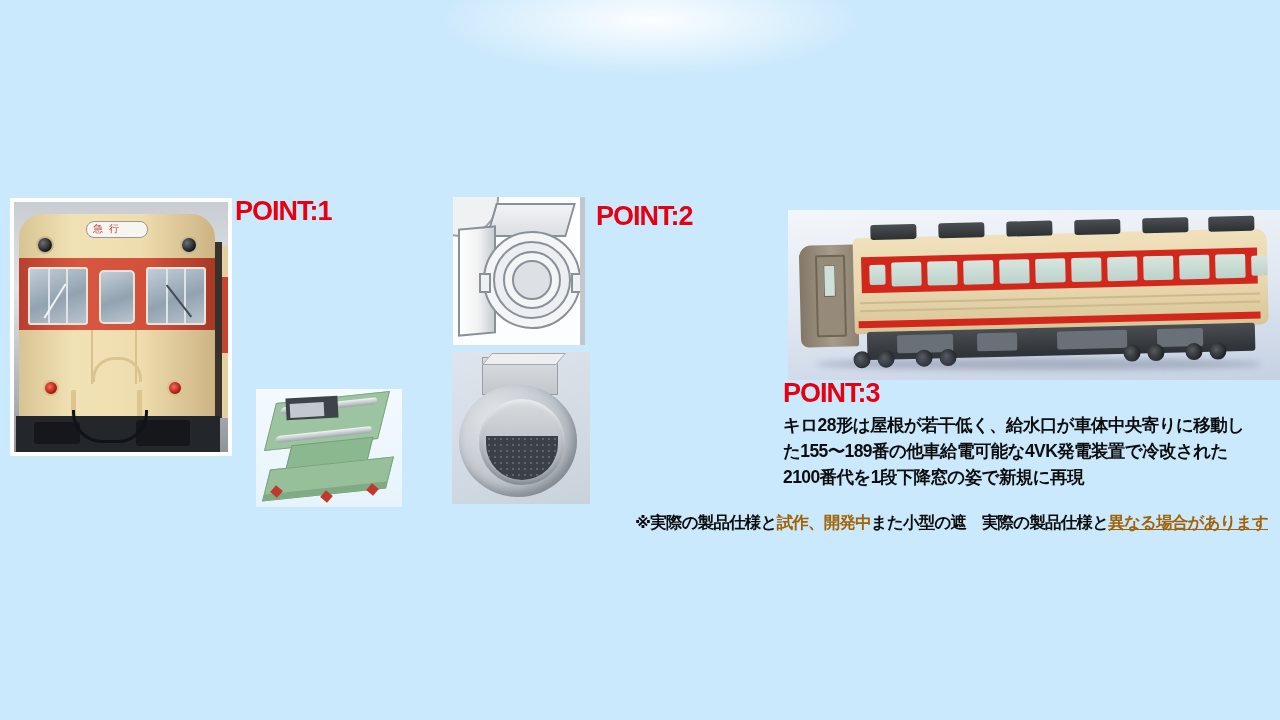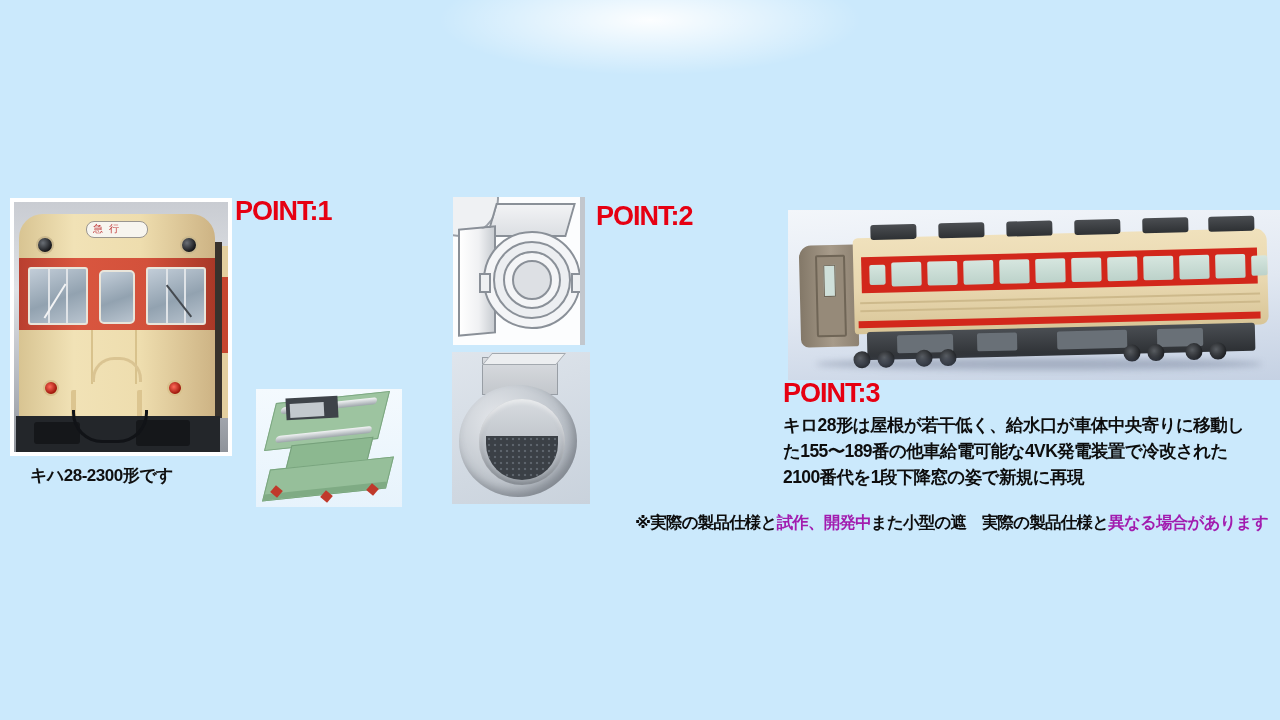--- a/index.html
+++ b/index.html
@@ -145,22 +145,22 @@
   .tr-eq{position:absolute;top:4px;height:18px;background:#697077;border-radius:2px;}
   .tr-bogie{position:absolute;top:104px;width:110px;height:26px;}
   .tr-wheel{position:absolute;bottom:0;width:17px;height:17px;border-radius:50%;
     background:radial-gradient(circle at 40% 40%,#585c61,#1e2023 70%);}
   .tr-shadow{position:absolute;left:28px;right:18px;top:148px;height:12px;border-radius:50%;
     background:rgba(90,100,125,.35);filter:blur(3px);}
 
   
   .disclaimer{right:12px;top:512px;font-size:16.5px;font-weight:700;letter-spacing:-0.8px;
     color:#0d0d0d;white-space:nowrap;}
-  .disclaimer .red{color:#a21caf;}
-  .disclaimer .red.u{}
+  .disclaimer .red{color:#a16207;}
+  .disclaimer .red.u{text-decoration:underline;}
 </style>
 </head>
 <body>
 
 <div class="abs photo-frame">
   <div class="photo-bg">
     <div class="tf-body">
       <div class="tf-sign">急行</div>
       <div class="tf-lamp l"></div>
       <div class="tf-lamp r"></div>
@@ -187,21 +187,20 @@
     <div class="tf-next"></div>
     <div class="tf-under">
       <div class="blk b1"></div>
         <div class="blk b2"></div>
         <div class="pipe"></div>
     </div>
   </div>
 </div>
 
 <div class="abs caption">
-  <div class="l2">キハ28-2300形です</div>
 </div>
 
 <div class="abs p1">
   <div class="point-h">POINT:1</div>
 </div>
 
 <div class="abs green-part">
   <div class="gp gp-top">
     <div class="gp-rail r1"></div>
       <div class="gp-rail r2"></div>

